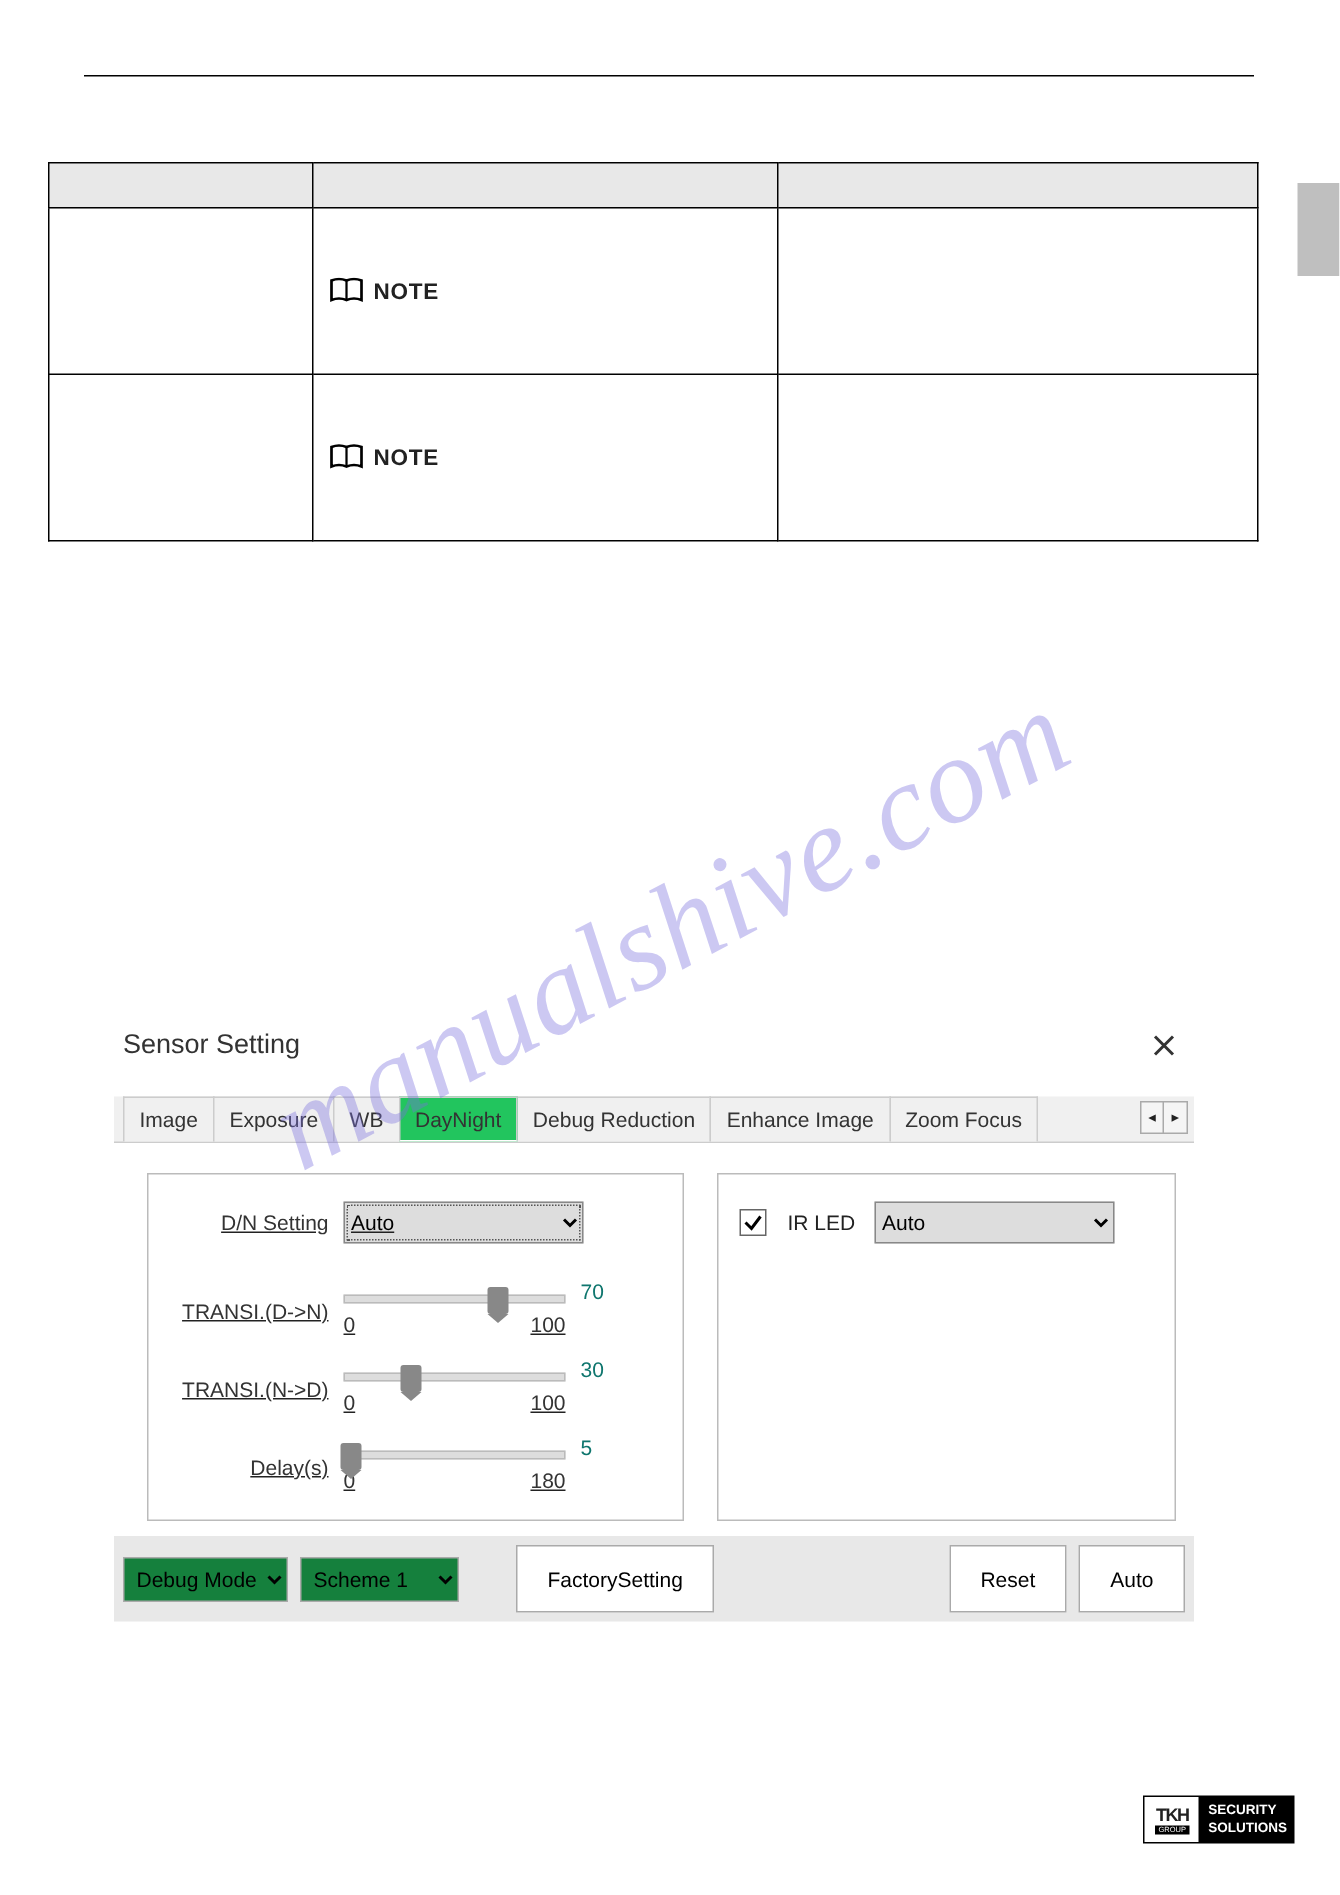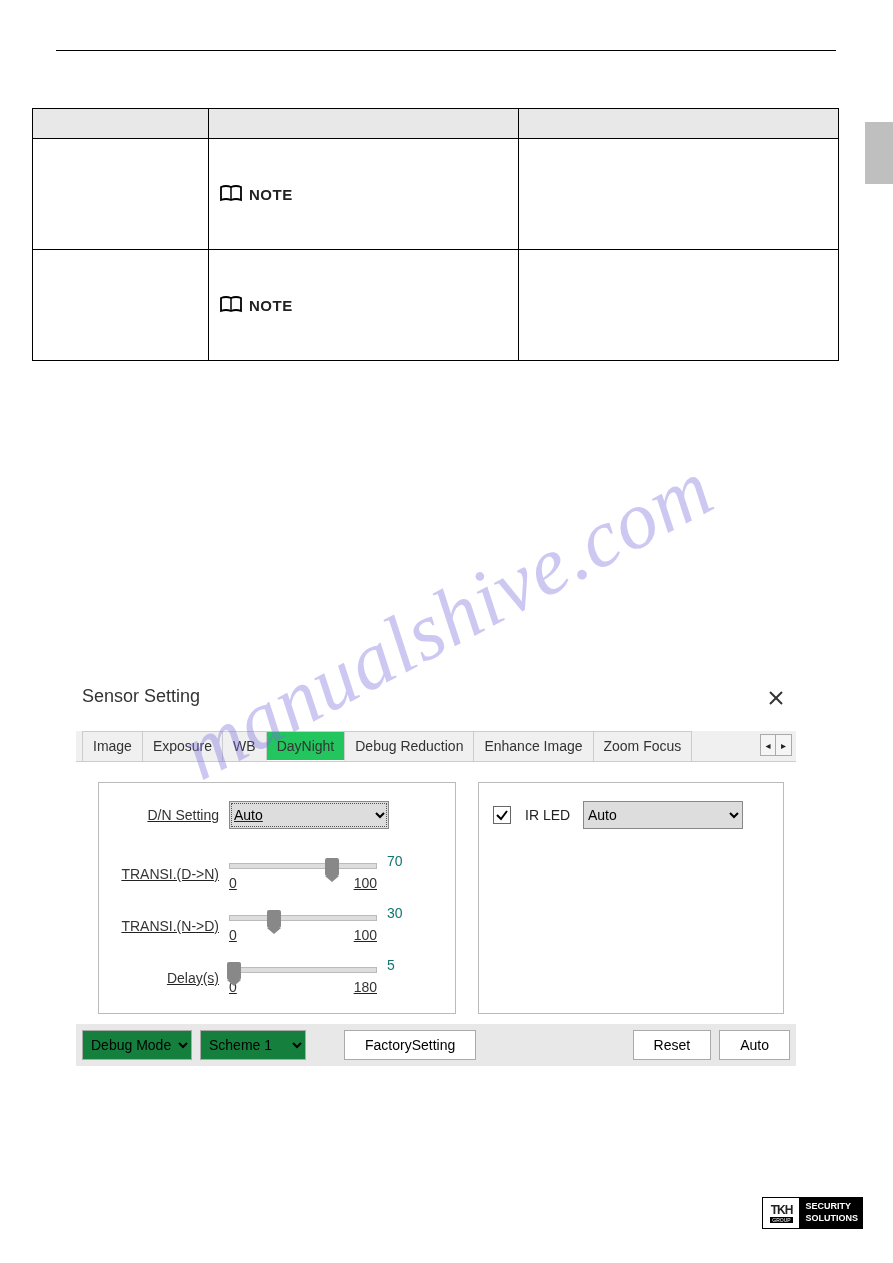--- a/index.html
+++ b/index.html
@@ -250,21 +250,21 @@
     gap: 8px;
   }
   .bottom-bar select {
     height: 30px;
     border: 1px solid #aaa;
     background: #15803d;
     padding: 2px 4px;
     font-size: 14px;
   }
   .btn {
-    height: 30px;
+    height: 45px;
     border: 1px solid #aaa;
     background: #fff;
     padding: 4px 20px;
     font-size: 14px;
     cursor: pointer;
   }
   .spacer { flex: 1; }
 
   
   .footer-logo {

